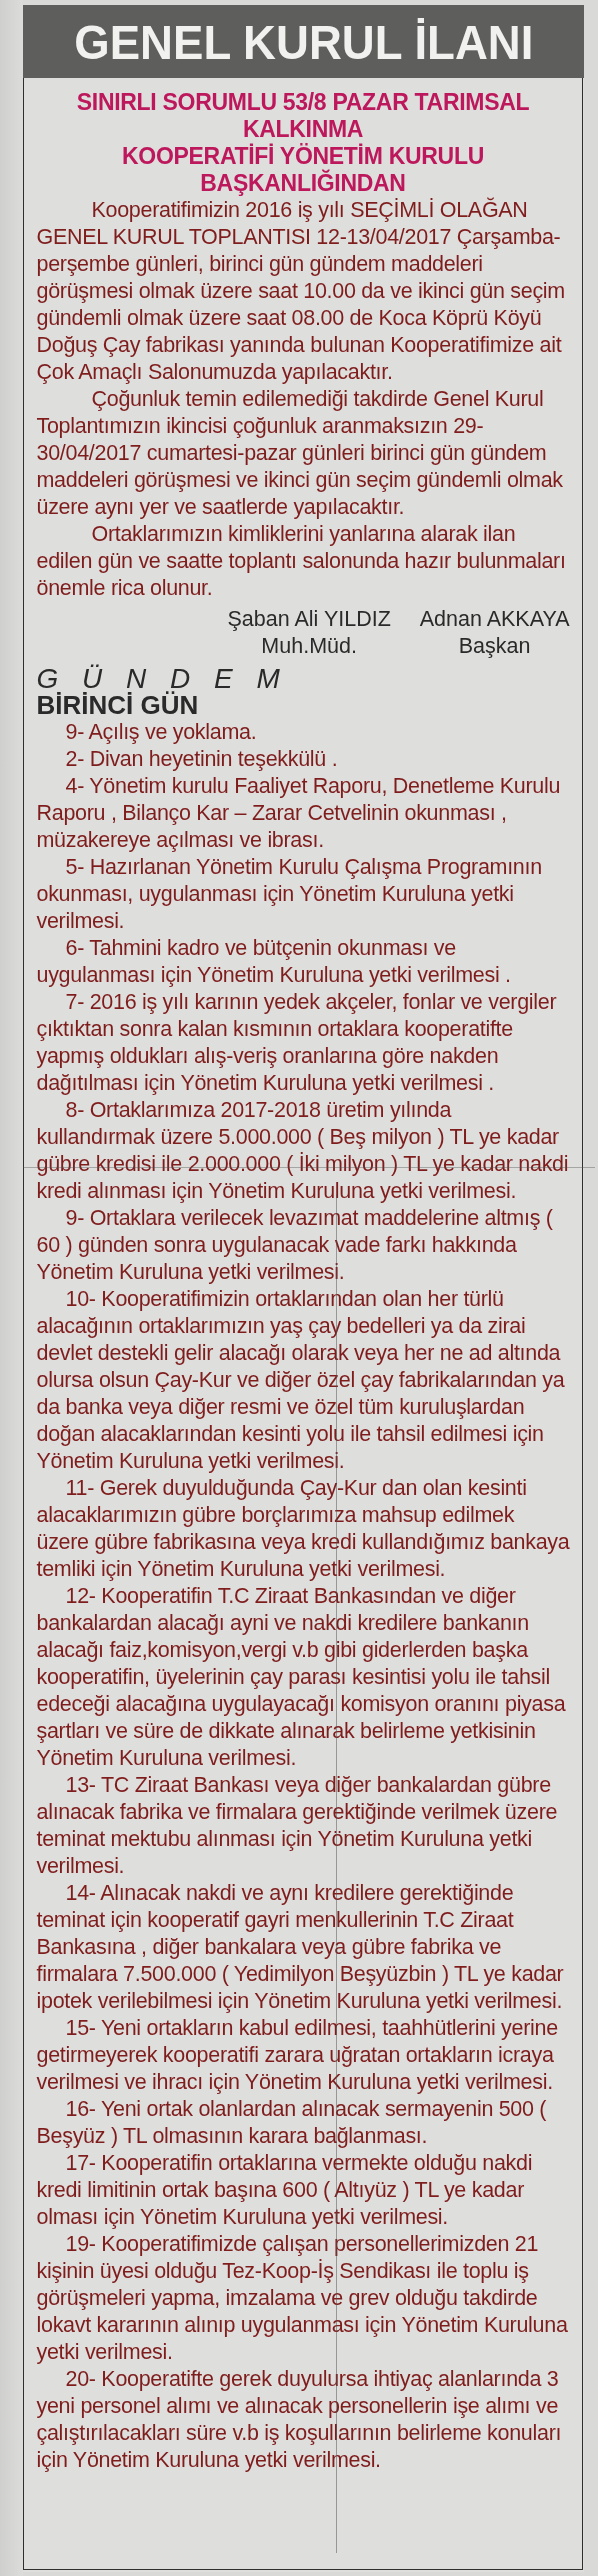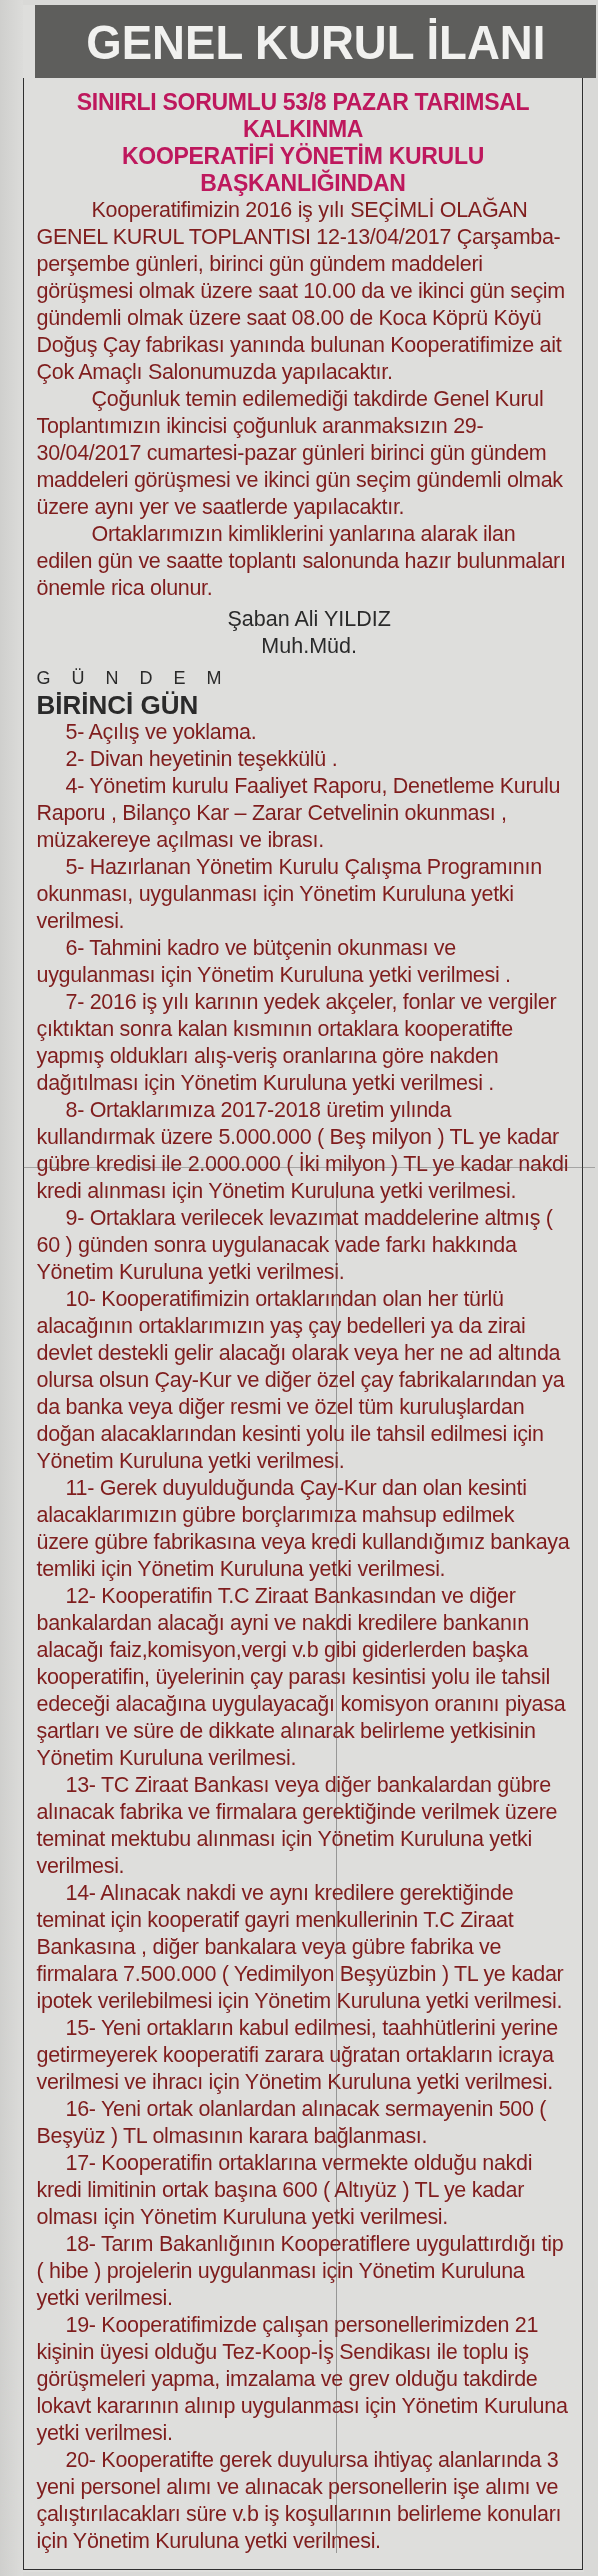--- a/index.html
+++ b/index.html
@@ -12,21 +12,21 @@
   }
   .page-edge {
     position: absolute; left: 0; top: 0; width: 23px; height: 2576px;
     background: linear-gradient(90deg, #cfcfcd, #dcdcda);
   }
   .clip {
     position: absolute; left: 23px; top: 5.4px; width: 561px; height: 2567px;
     background: #dededc;
   }
   .banner {
-    position: absolute; left: 12px; top: 0; width: 561px; height: 73px;
+    position: absolute; left: 0; top: 0; width: 561px; height: 73px;
     background: #5e5e5c;
     display: flex; align-items: center; justify-content: center;
   }
   .banner h1 {
     margin: 0; color: #f1f1ef;
     font-family: "Liberation Sans", sans-serif;
     font-weight: bold; font-size: 49px; letter-spacing: 0px;
     transform: scaleX(0.93);
   }
   .box {
@@ -52,21 +52,21 @@
     letter-spacing: -0.3px;
   }
   .indent { text-indent: 55px; }
   .item { text-indent: 29px; }
   .sigs {
     display: flex; justify-content: space-between; padding-left: 191px;
     margin-top: 3.6px;
   }
   .sig { text-align: center; font-size: 21.5px; line-height: 27px; }
   .sig + .sig { margin-left: 27px; }
-  .gundem { font-size: 18px; letter-spacing: 8px; line-height: 27px; margin-top: 5.4px; }
+  .gundem { font-size: 28px; letter-spacing: 8px; line-height: 27px; margin-top: 5.4px; font-style: italic; }
   .day { font-size: 26px; line-height: 27px; font-weight: bold; }
   .list .item:first-child { }
 </style>
 </head>
 <body>
 
 <div class="page-edge"></div>
 
 <div class="clip">
   <div class="banner">
@@ -79,43 +79,46 @@
 
     <p class="indent">Kooperatifimizin 2016 iş yılı SEÇİMLİ OLAĞAN GENEL KURUL TOPLANTISI 12-13/04/2017 Çarşamba-perşembe günleri, birinci gün gündem maddeleri görüşmesi olmak üzere saat 10.00 da ve ikinci gün seçim gündemli olmak üzere saat 08.00 de Koca Köprü Köyü Doğuş Çay fabrikası yanında bulunan Kooperatifimize ait Çok Amaçlı Salonumuzda yapılacaktır.</p>
     <p class="indent">Çoğunluk temin edilemediği takdirde Genel Kurul Toplantımızın ikincisi  çoğunluk aranmaksızın 29-30/04/2017 cumartesi-pazar  günleri birinci gün gündem maddeleri görüşmesi ve ikinci gün seçim gündemli olmak üzere  aynı yer ve saatlerde   yapılacaktır.</p>
     <p class="indent">Ortaklarımızın kimliklerini yanlarına alarak ilan edilen gün ve saatte toplantı salonunda hazır bulunmaları önemle rica olunur.</p>
 
     <div class="sigs">
       <div class="sig">
         <div>Şaban Ali YILDIZ</div>
         <div>Muh.Müd.</div>
       </div>
+      <div class="sig">
+        <div>Adnan AKKAYA</div>
+        <div>Başkan</div>
+      </div>
     </div>
 
     <div class="gundem">G Ü N D E M</div>
     <div class="day">BİRİNCİ GÜN</div>
 
     <div class="list">
-      <p class="item">5- Açılış ve yoklama.</p>
+      <p class="item">9- Açılış ve yoklama.</p>
       <p class="item">2- Divan heyetinin teşekkülü .</p>
       <p class="item">4- Yönetim kurulu Faaliyet Raporu, Denetleme Kurulu Raporu , Bilanço Kar – Zarar Cetvelinin okunması , müzakereye açılması ve ibrası.</p>
       <p class="item">5- Hazırlanan Yönetim Kurulu Çalışma Programının okunması, uygulanması için Yönetim Kuruluna yetki verilmesi.</p>
       <p class="item">6- Tahmini kadro ve bütçenin okunması ve uygulanması için Yönetim Kuruluna yetki verilmesi .</p>
       <p class="item">7- 2016 iş yılı karının yedek akçeler, fonlar ve vergiler çıktıktan sonra kalan kısmının ortaklara kooperatifte yapmış oldukları alış-veriş oranlarına göre nakden dağıtılması için Yönetim Kuruluna yetki verilmesi .</p>
       <p class="item">8- Ortaklarımıza 2017-2018 üretim yılında kullandırmak üzere 5.000.000  ( Beş milyon ) TL ye kadar gübre kredisi ile 2.000.000  ( İki milyon ) TL ye kadar nakdi kredi alınması için Yönetim Kuruluna yetki verilmesi.</p>
       <p class="item">9- Ortaklara verilecek levazımat maddelerine altmış ( 60 ) günden sonra uygulanacak vade farkı hakkında Yönetim Kuruluna yetki verilmesi.</p>
       <p class="item">10- Kooperatifimizin ortaklarından olan her türlü alacağının ortaklarımızın yaş çay bedelleri ya da zirai devlet destekli gelir alacağı olarak veya her ne ad altında olursa olsun   Çay-Kur ve diğer özel çay fabrikalarından ya da banka veya diğer resmi ve özel tüm kuruluşlardan doğan alacaklarından kesinti yolu ile tahsil edilmesi için Yönetim Kuruluna yetki verilmesi.</p>
       <p class="item">11- Gerek duyulduğunda Çay-Kur dan olan kesinti alacaklarımızın gübre borçlarımıza mahsup edilmek üzere gübre fabrikasına veya kredi kullandığımız bankaya temliki için Yönetim Kuruluna yetki verilmesi.</p>
       <p class="item">12- Kooperatifin T.C Ziraat Bankasından ve diğer bankalardan alacağı ayni ve nakdi kredilere bankanın alacağı faiz,komisyon,vergi v.b gibi giderlerden başka  kooperatifin, üyelerinin çay parası kesintisi yolu ile tahsil edeceği alacağına uygulayacağı komisyon oranını piyasa şartları ve süre de dikkate alınarak belirleme yetkisinin Yönetim Kuruluna verilmesi.</p>
       <p class="item">13- TC Ziraat Bankası veya diğer bankalardan gübre alınacak fabrika ve firmalara gerektiğinde verilmek üzere teminat mektubu alınması için Yönetim Kuruluna yetki verilmesi.</p>
       <p class="item">14- Alınacak nakdi ve aynı kredilere gerektiğinde teminat için kooperatif gayri menkullerinin T.C Ziraat Bankasına , diğer bankalara veya gübre fabrika ve firmalara 7.500.000 ( Yedimilyon Beşyüzbin ) TL ye kadar ipotek verilebilmesi için Yönetim Kuruluna yetki verilmesi.</p>
       <p class="item">15- Yeni ortakların kabul edilmesi, taahhütlerini yerine getirmeyerek kooperatifi zarara uğratan ortakların icraya verilmesi ve ihracı için Yönetim Kuruluna yetki verilmesi.</p>
       <p class="item">16- Yeni ortak olanlardan alınacak sermayenin 500 ( Beşyüz ) TL olmasının karara bağlanması.</p>
       <p class="item">17- Kooperatifin ortaklarına vermekte olduğu nakdi kredi limitinin ortak başına 600 ( Altıyüz ) TL ye kadar olması için Yönetim Kuruluna yetki verilmesi.</p>
-      <p class="item">18- Tarım Bakanlığının Kooperatiflere uygulattırdığı tip ( hibe ) projelerin uygulanması için Yönetim Kuruluna yetki verilmesi.</p>
       <p class="item">19- Kooperatifimizde çalışan personellerimizden 21 kişinin üyesi olduğu Tez-Koop-İş Sendikası ile toplu iş görüşmeleri yapma, imzalama ve grev olduğu takdirde lokavt kararının alınıp uygulanması için Yönetim Kuruluna yetki verilmesi.</p>
       <p class="item">20- Kooperatifte gerek duyulursa ihtiyaç alanlarında  3 yeni personel alımı ve alınacak personellerin işe alımı ve çalıştırılacakları süre v.b iş koşullarının belirleme konuları için  Yönetim Kuruluna yetki verilmesi.</p>
 
     </div>
 
   </div>
 
   <div class="fold"></div>
   <div class="fold-h"></div>
 </div>

